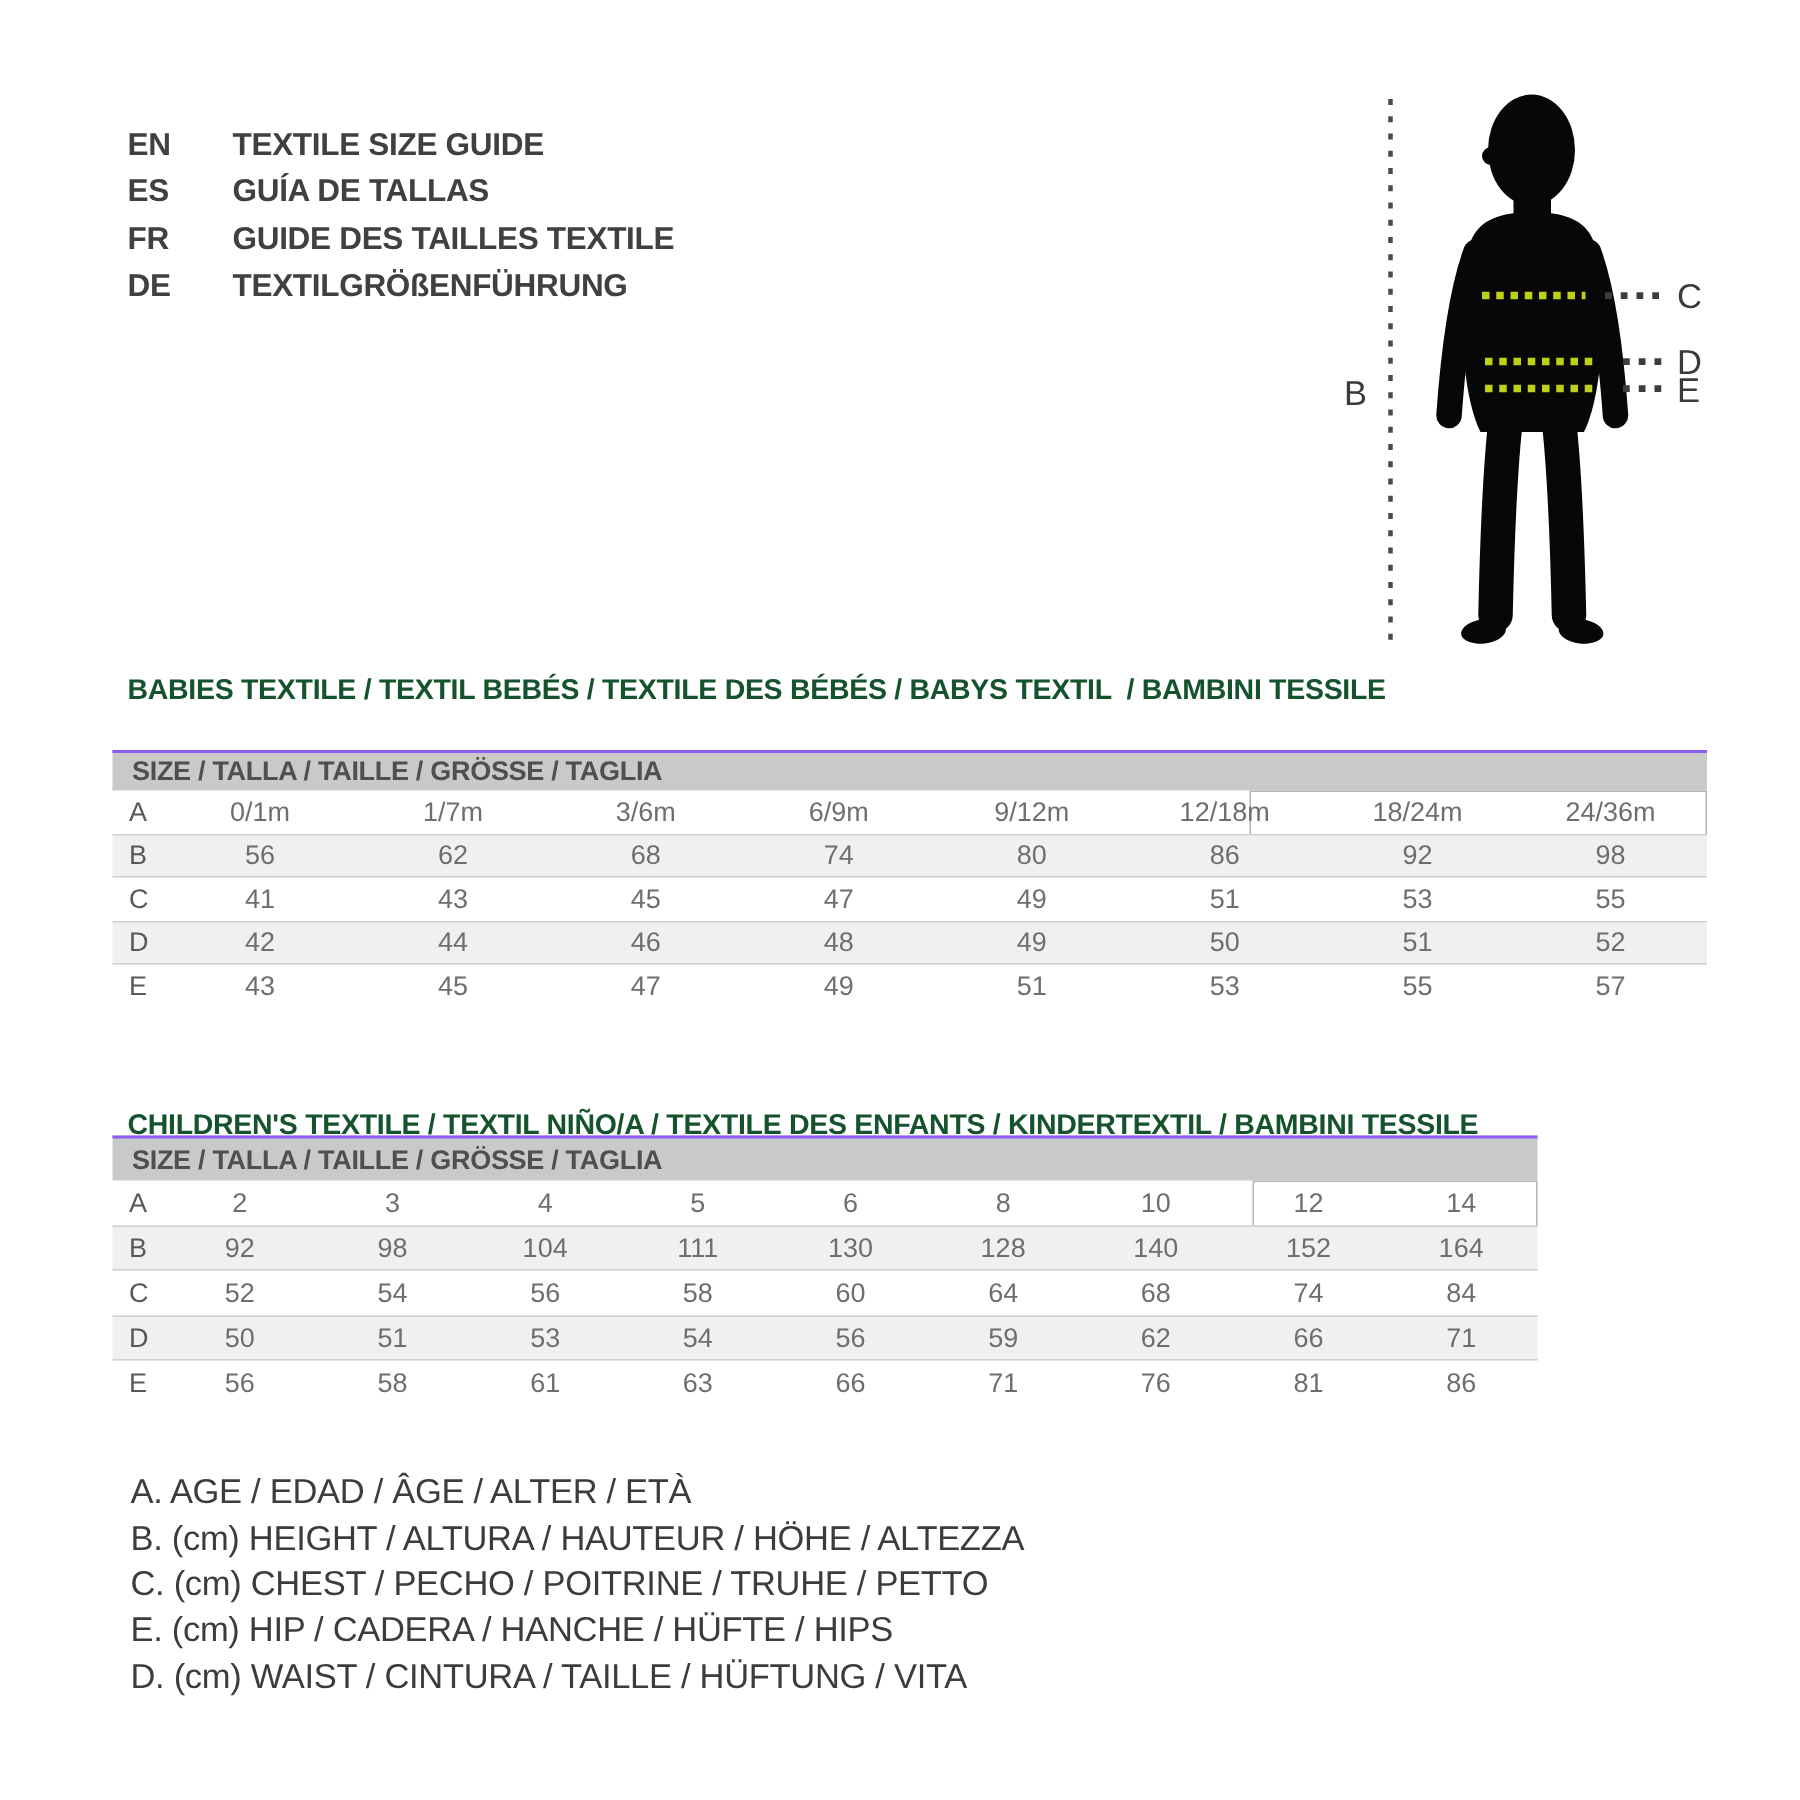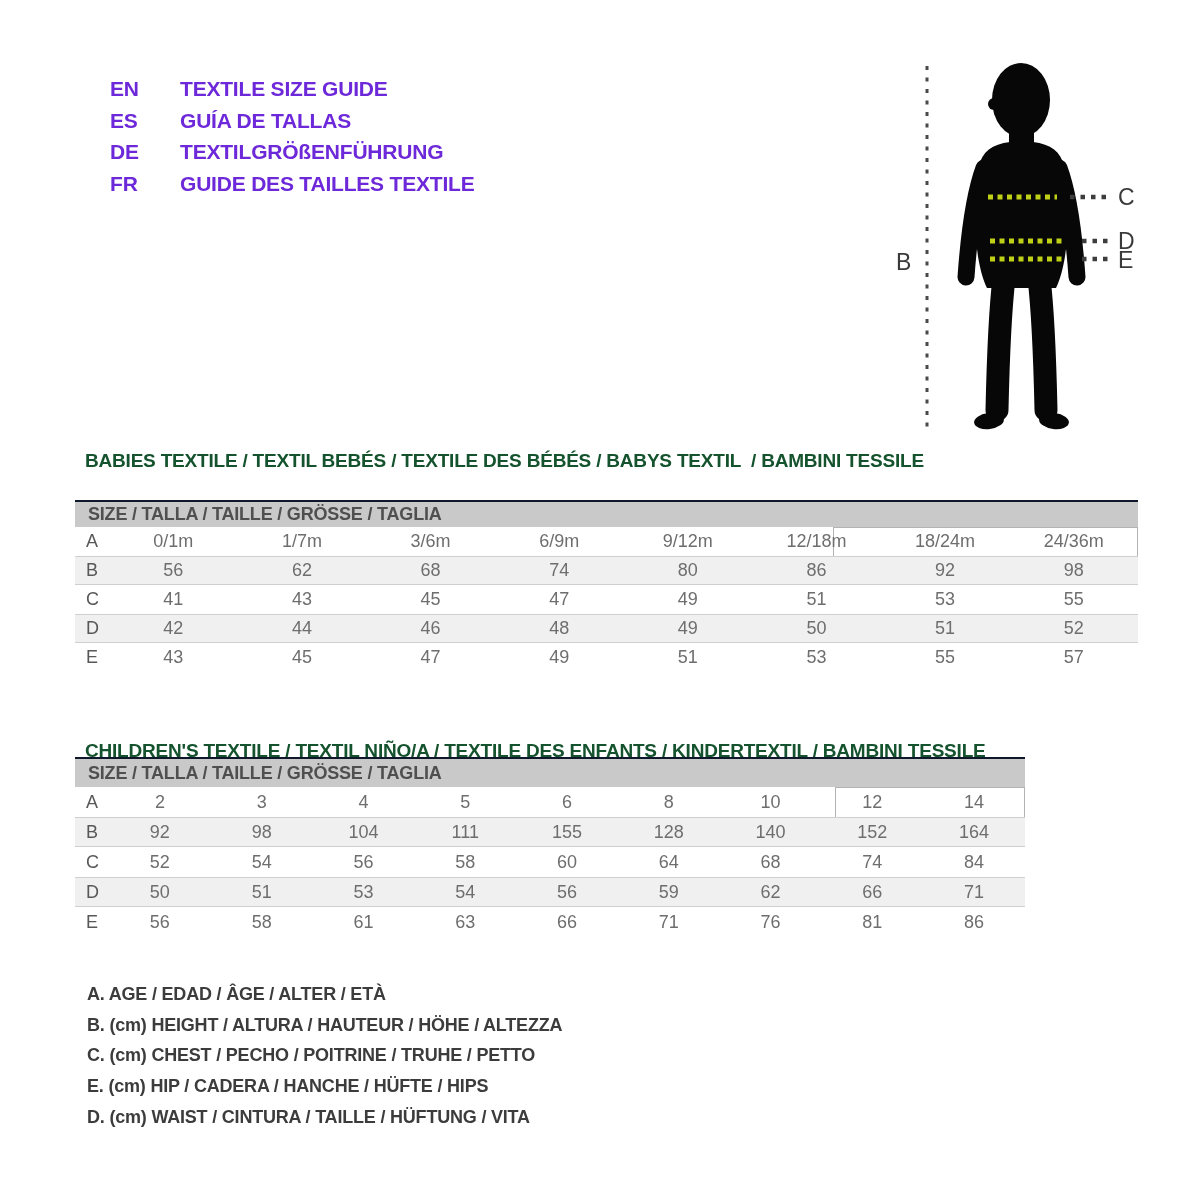--- a/index.html
+++ b/index.html
@@ -2,76 +2,76 @@
 <html><head>
 <meta charset="utf-8">
 <style>
   html,body{margin:0;padding:0;background:#ffffff;}
   .page{
     position:relative;width:1200px;height:1200px;background:#fff;overflow:hidden;
     font-family:"Liberation Sans", sans-serif;color:#3a3a3a;
   }
   
   .lang-list{position:absolute;left:85px;top:77px;}
-  .lang-row{display:flex;align-items:flex-start;height:31.5px;font-size:21px;font-weight:700;
-    letter-spacing:-0.2px;color:#6d28d9;margin-left:25px;}
+  .lang-row{display:flex;align-items:flex-end;height:31.5px;font-size:21px;font-weight:700;
+    letter-spacing:-0.2px;color:#404040;}
   .lang-code{width:70px;}
   
   .section-heading{position:absolute;left:85px;font-size:19px;font-weight:700;
     letter-spacing:-0.2px;color:#14532d;white-space:pre;}
   #babies-heading{top:450px;}
   #children-heading{top:740px;}
   
   .size-table{position:absolute;left:75px;}
   #babies-table{top:500px;width:1063px;}
   #children-table{top:757px;width:950px;}
   .table-header{background:#c9c9c9;color:#4f4f4f;font-size:18px;font-weight:700;
     letter-spacing:-0.2px;padding-left:13px;position:relative;z-index:1;
-    border-top:2px solid #0f172a;box-sizing:border-box;}
+    border-top:2px solid #8b5cf6;box-sizing:border-box;}
   #babies-table .table-header{height:27px;line-height:25px;}
   #children-table .table-header{height:30px;line-height:28px;}
   .t-row{display:grid;align-items:center;font-size:18px;color:#6e6e6e;
     position:relative;z-index:1;box-sizing:border-box;}
   #babies-table .t-row{height:29px;}
   #children-table .t-row{height:30px;}
   .t-row.stripe{background:#f0f0f0;border-top:1px solid #cfcfcf;border-bottom:1px solid #cfcfcf;}
   .t-row .lbl{padding-left:11px;color:#585858;}
   .t-row .val{text-align:center;}
   .highlight-box{position:absolute;background:#ffffff;border:1px solid #b3b3b3;z-index:0;box-sizing:border-box;}
   #babies-box{left:758px;top:27px;width:305px;height:30px;}
   #children-box{left:760px;top:30px;width:190px;height:31px;}
   
   .legend{position:absolute;left:87px;top:979px;}
-  .legend-line{height:30.7px;display:flex;align-items:center;font-size:18px;font-weight:700;
+  .legend-line{height:30.7px;display:flex;align-items:center;font-size:23px;font-weight:400;
     letter-spacing:-0.2px;color:#3c3c3c;}
   
   .figure{position:absolute;left:880px;top:40px;}
   .figure text{font-family:"Liberation Sans", sans-serif;font-size:23px;fill:#3a3a3a;}
 </style>
 </head>
 <body>
 
 <div class="page">
 
   <div class="lang-list">
       <div class="lang-row">
         <span class="lang-code">EN</span>
         <span class="lang-label">TEXTILE SIZE GUIDE</span>
       </div>
       <div class="lang-row">
         <span class="lang-code">ES</span>
         <span class="lang-label">GUÍA DE TALLAS</span>
       </div>
       <div class="lang-row">
+        <span class="lang-code">FR</span>
+        <span class="lang-label">GUIDE DES TAILLES TEXTILE</span>
+      </div>
+      <div class="lang-row">
         <span class="lang-code">DE</span>
         <span class="lang-label">TEXTILGRÖßENFÜHRUNG</span>
-      </div>
-      <div class="lang-row">
-        <span class="lang-code">FR</span>
-        <span class="lang-label">GUIDE DES TAILLES TEXTILE</span>
       </div>
     </div>
 
   <svg class="figure" width="320" height="420" viewBox="880 40 320 420">
 
     <line x1="927" y1="66" x2="927" y2="432" stroke="#4a4a4a" stroke-width="3" stroke-dasharray="4 7.5"></line>
 
     <g fill="#070707" stroke="none">
       <ellipse cx="1021" cy="100" rx="29" ry="37"></ellipse>
       <circle cx="994" cy="104" r="6"></circle>
@@ -182,21 +182,21 @@
         <span class="val">10</span>
         <span class="val">12</span>
         <span class="val">14</span>
       </div>
       <div class="t-row stripe" style="grid-template-columns: 34px repeat(9, 1fr);">
         <span class="lbl">B</span>
         <span class="val">92</span>
         <span class="val">98</span>
         <span class="val">104</span>
         <span class="val">111</span>
-        <span class="val">155</span>
+        <span class="val">130</span>
         <span class="val">128</span>
         <span class="val">140</span>
         <span class="val">152</span>
         <span class="val">164</span>
       </div>
       <div class="t-row" style="grid-template-columns: 34px repeat(9, 1fr);">
         <span class="lbl">C</span>
         <span class="val">52</span>
         <span class="val">54</span>
         <span class="val">56</span>

